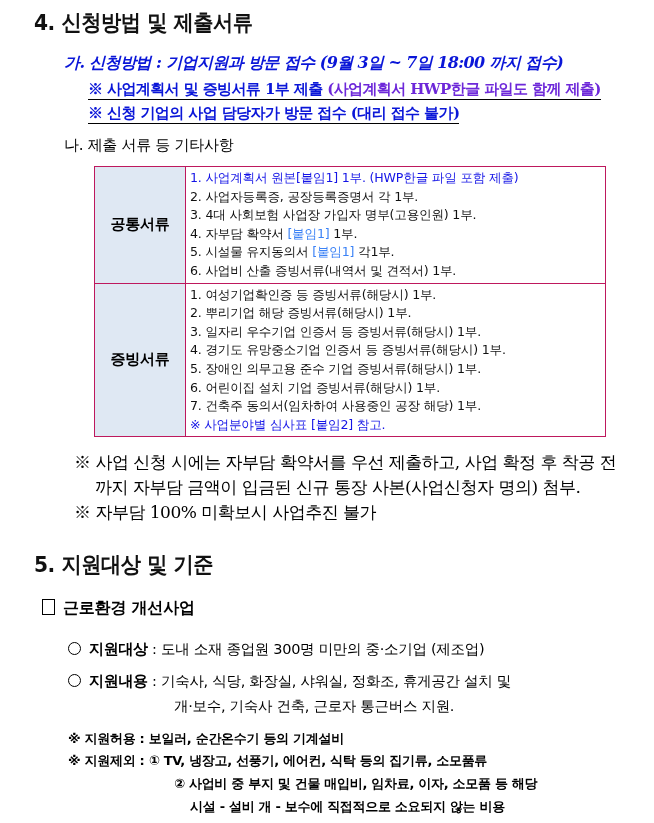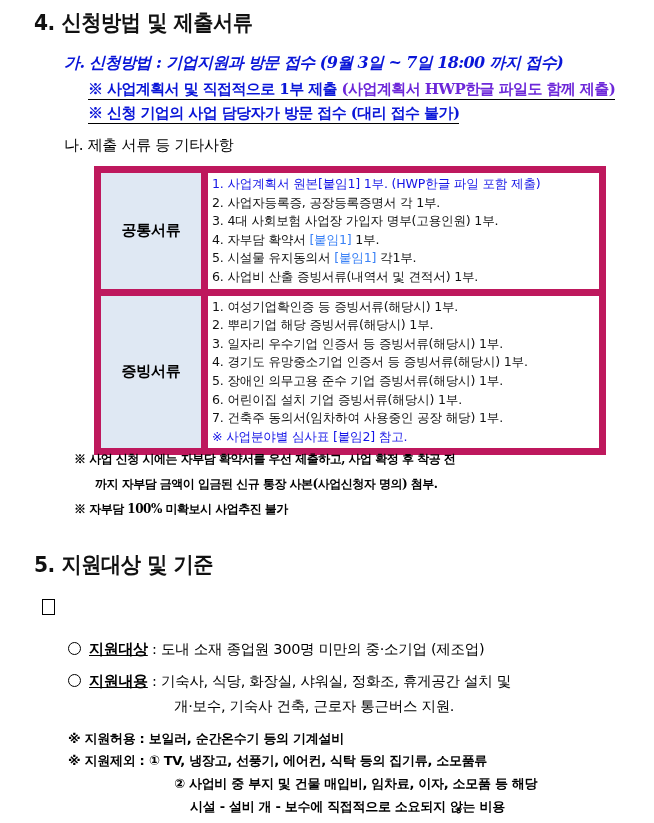--- a/index.html
+++ b/index.html
@@ -53,47 +53,47 @@
     
     .doc-table {
       position: absolute;
       left: 94px;
       top: 166px;
       width: 512px;
       border-collapse: collapse;
       font-family: "DejaVu Sans", sans-serif;
     }
     .doc-table td {
-      border: 7px solid #be185d;
+      border: 1px solid #be185d;
       vertical-align: middle;
     }
     .doc-table td.label {
-      width: 107px;
+      width: 91px;
       background: #dfe8f3;
       text-align: center;
       font-weight: bold;
       font-size: 15px;
       letter-spacing: -0.3px;
     }
     .doc-table td.items {
       padding: 2px 0 2px 4px;
     }
     .doc-table .item {
       font-size: 12.6px;
       line-height: 18.6px;
       letter-spacing: -0.2px;
       white-space: nowrap;
       color: #111;
     }
     .doc-table .item.blue { color: #1414e6; }
     .inline-blue { color: #3b82f6; }
 
     .bullet-note {
-      font-size: 12px;
-      font-weight: bold;
+      font-size: 17px;
+      font-weight: normal;
       letter-spacing: -0.5px;
     }
 
     .sub-heading {
       font-size: 16px;
       font-weight: bold;
       letter-spacing: -0.2px;
     }
     .checkbox {
       display: inline-block;
@@ -113,37 +113,36 @@
       margin-right: 8px;
     }
     .support-line {
       font-size: 14.5px;
       letter-spacing: -0.3px;
     }
     .support-line .key {
       font-weight: bold;
       font-family: "DejaVu Serif", serif;
       font-size: 15px;
-      text-decoration: underline;
     }
     .small-bold {
       font-size: 13px;
       font-weight: bold;
       letter-spacing: -0.3px;
     }
   </style>
 </head>
 <body>
 
 <div class="abs h-section" style="left:34px; top:8px;">4. 신청방법 및 제출서류</div>
 
 <div class="abs method serif blue" style="left:64px; top:53px;font-style:italic;">가. 신청방법 : 기업지원과  방문  접수 (9월 3일 ~ 7일 18:00 까지 접수)</div>
 
 <div class="abs note-u serif" style="left:88px; top:80px;">
-  <span class="blue">※ 사업계획서 및 직접적으로 1부 제출 </span><span class="red">(사업계획서 HWP한글 파일도 함께 제출)</span>
+  <span class="blue">※ 사업계획서 및 증빙서류 1부 제출 </span><span class="red">(사업계획서 HWP한글 파일도 함께 제출)</span>
 </div>
 
 <div class="abs note-u serif blue" style="left:88px; top:104px;">※  신청 기업의 사업 담당자가 방문 접수 (대리 접수 불가)</div>
 
 <div class="abs gulim" style="left:64px; top:136px; font-size:15px;">나. 제출 서류 등 기타사항</div>
 
 <table class="doc-table">
   <tbody>
       <tr>
     <td class="label">공통서류</td>
@@ -176,21 +175,21 @@
 </tbody>
   </table>
 
 <div class="abs bullet-note serif" style="left:74px; top:451px;">※ 사업 신청 시에는 자부담 확약서를 우선 제출하고, 사업 확정 후 착공 전</div>
 <div class="abs bullet-note serif" style="left:95px; top:476px;">까지 자부담 금액이 입금된 신규 통장 사본(사업신청자 명의)  첨부.</div>
 <div class="abs bullet-note serif" style="left:74px; top:501px;">※  자부담 100% 미확보시 사업추진 불가</div>
 
 <div class="abs h-section" style="left:34px; top:550px;">5. 지원대상 및 기준</div>
 
 <div class="abs sub-heading" style="left:42px; top:598px;">
-  <span class="checkbox"></span>
+  <span class="checkbox"></span><span>근로환경 개선사업</span>
 </div>
 
 <div class="abs support-line" style="left:68px; top:640px;">
   <span class="circle-bullet"></span><span class="key">지원대상</span><span> : 도내 소재 종업원 300명 미만의 중·소기업 (제조업)</span>
 </div>
 
 <div class="abs support-line" style="left:68px; top:672px;">
   <span class="circle-bullet"></span><span class="key">지원내용</span><span> :  기숙사, 식당, 화장실, 샤워실, 정화조, 휴게공간  설치  및</span>
 </div>
 <div class="abs support-line" style="left:174px; top:697px;">개·보수, 기숙사 건축, 근로자 통근버스 지원.</div>

